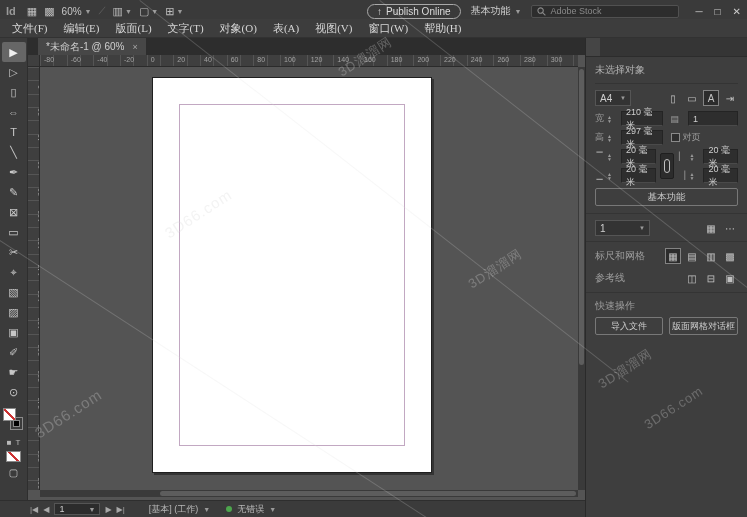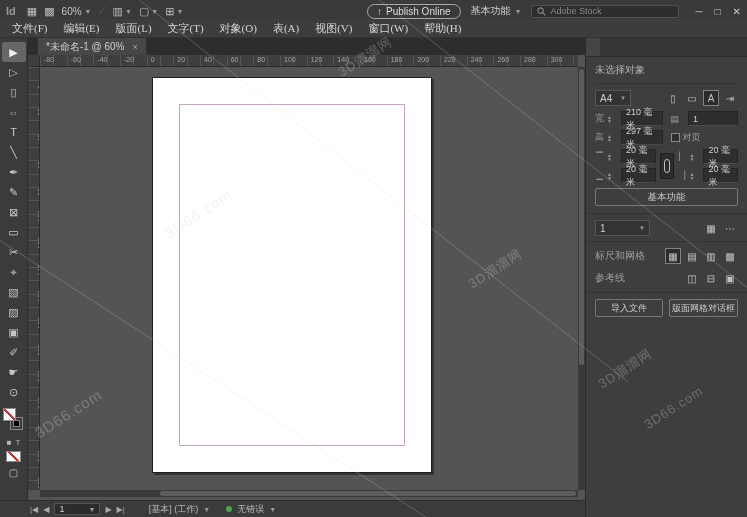--- a/index.html
+++ b/index.html
@@ -487,20 +487,21 @@
             <span class="iconbtn">
               <span>⊟</span>
             </span>
             <span class="iconbtn">
               <span>▣</span>
             </span>
           </span>
       </div>
 
       <div class="pdivider"></div>
+      <div class="plabel">快速操作</div>
       <div class="qbtns">
         <span class="qbtn">导入文件</span>
         <span class="qbtn">版面网格对话框</span>
       </div>
     </div>
   </div>
 
   <div class="wm" style="left:160px;top:205px;">3D66.com</div>
   <div class="wm" style="left:30px;top:405px;">3D66.com</div>
   <div class="wm" style="left:640px;top:400px;font-size:13px;">3D66.com</div>

